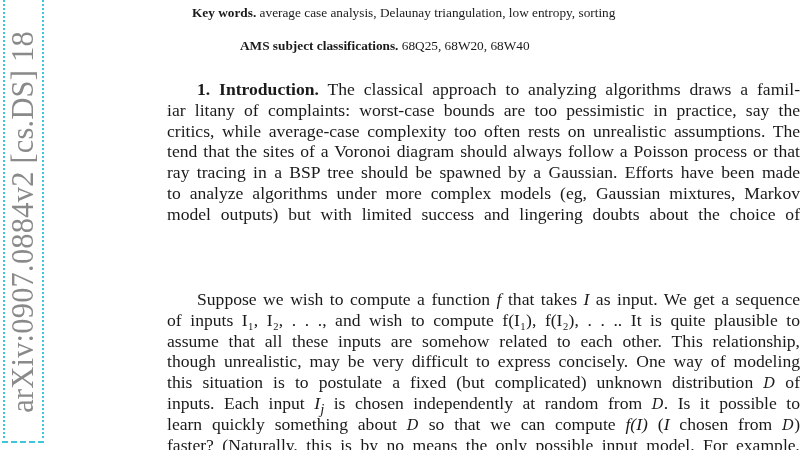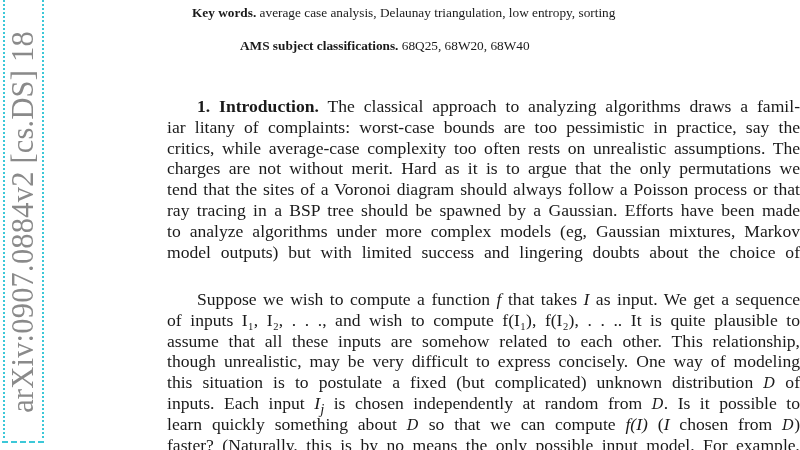--- a/index.html
+++ b/index.html
@@ -55,25 +55,24 @@
 </div>
 
 <div class="kw">
   <b>Key words.</b><span> average case analysis, Delaunay triangulation, low entropy, sorting</span>
 </div>
 
 <div class="ams">
   <b>AMS subject classifications.</b><span> 68Q25, 68W20, 68W40</span>
 </div>
 
-<div class="para" style="top:96px;">
+<div class="para" style="top:79px;">
   <span class="line indent"><span class="sec-title">1.  Introduction.</span><span> The classical approach to analyzing algorithms draws a famil-</span></span>
   <span class="line">iar litany of complaints: worst-case bounds are too pessimistic in practice, say the</span>
   <span class="line">critics, while average-case complexity too often rests on unrealistic assumptions. The</span>
-  <span class="line">charges are not without merit. Hard as it is to argue that the only permutations we</span>
   <span class="line">tend that the sites of a Voronoi diagram should always follow a Poisson process or that</span>
   <span class="line">ray tracing in a BSP tree should be spawned by a Gaussian. Efforts have been made</span>
   <span class="line">to analyze algorithms under more complex models (eg, Gaussian mixtures, Markov</span>
   <span class="line">model outputs) but with limited success and lingering doubts about the choice of</span>
 </div>
 
 <div class="para" style="top:289px;">
   <span class="line indent"><span>Suppose we wish to compute a function </span><i>f</i><span> that takes </span><i>I</i><span> as input.  We get a sequence</span></span>
   <span class="line">of inputs I₁, I₂, . . ., and wish to compute f(I₁), f(I₂), . . ..  It is quite plausible to</span>
   <span class="line">assume that all these inputs are somehow related to each other.  This relationship,</span>

